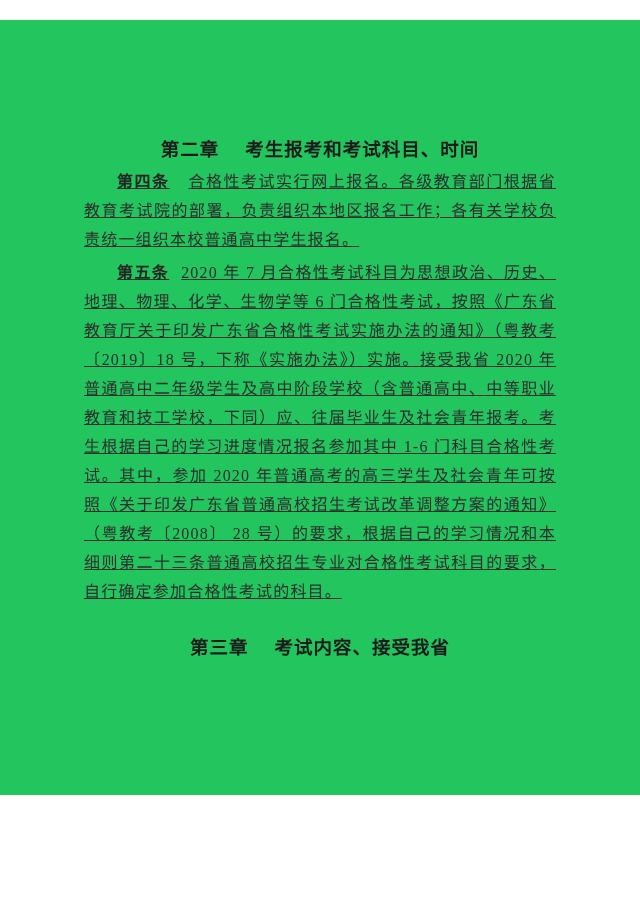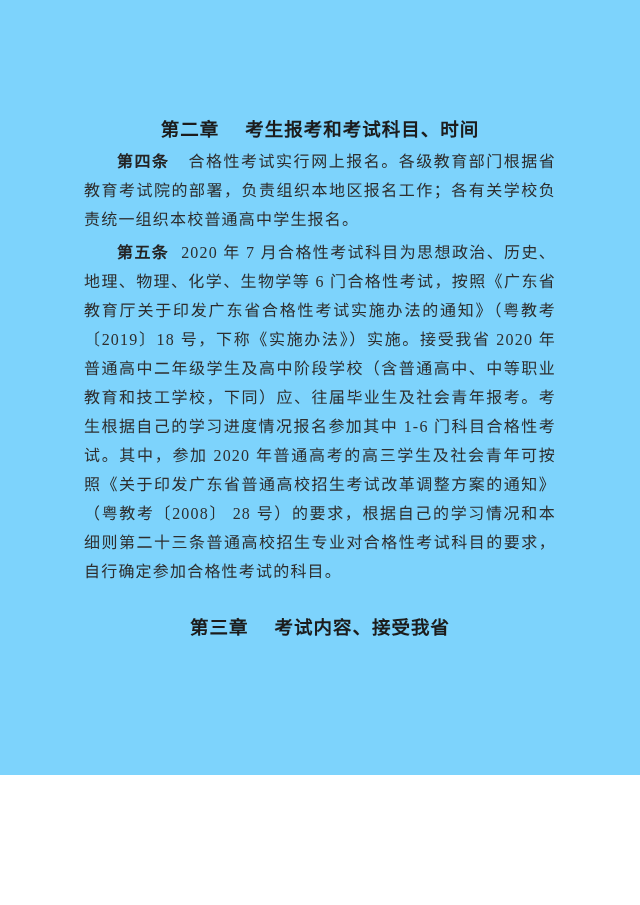--- a/index.html
+++ b/index.html
@@ -4,23 +4,24 @@
 <style>
   html, body {
     margin: 0;
     padding: 0;
     background: #ffffff;
   }
   .page {
     position: relative;
     width: 640px;
     height: 775px;
-    background: #7dd3fc;
+    background: #22c55e;
     overflow: hidden;
     font-family: "Liberation Serif", "DejaVu Serif", serif;
+    margin-top: 20px;
   }
   .content {
     padding: 117px 84px 0 84px;
   }
   .chapter {
     margin: 0;
     font-family: "Liberation Sans", "DejaVu Sans", sans-serif;
     font-size: 18.5px;
     line-height: 26px;
     font-weight: bold;
@@ -35,20 +36,21 @@
     margin-top: 29px;
   }
   .para {
     margin: 4px 0 0 0;
     font-size: 16px;
     line-height: 29px;
     letter-spacing: 1.2px;
     color: #2e2e2e;
     text-align: justify;
     text-indent: 33px;
+    text-decoration: underline;
   }
   .para.article-6 {
     margin-top: 14px;
   }
   .article-label {
     font-weight: bold;
     margin-right: 12px;
     color: #252525;
   }
   .article-label.wide-gap {

